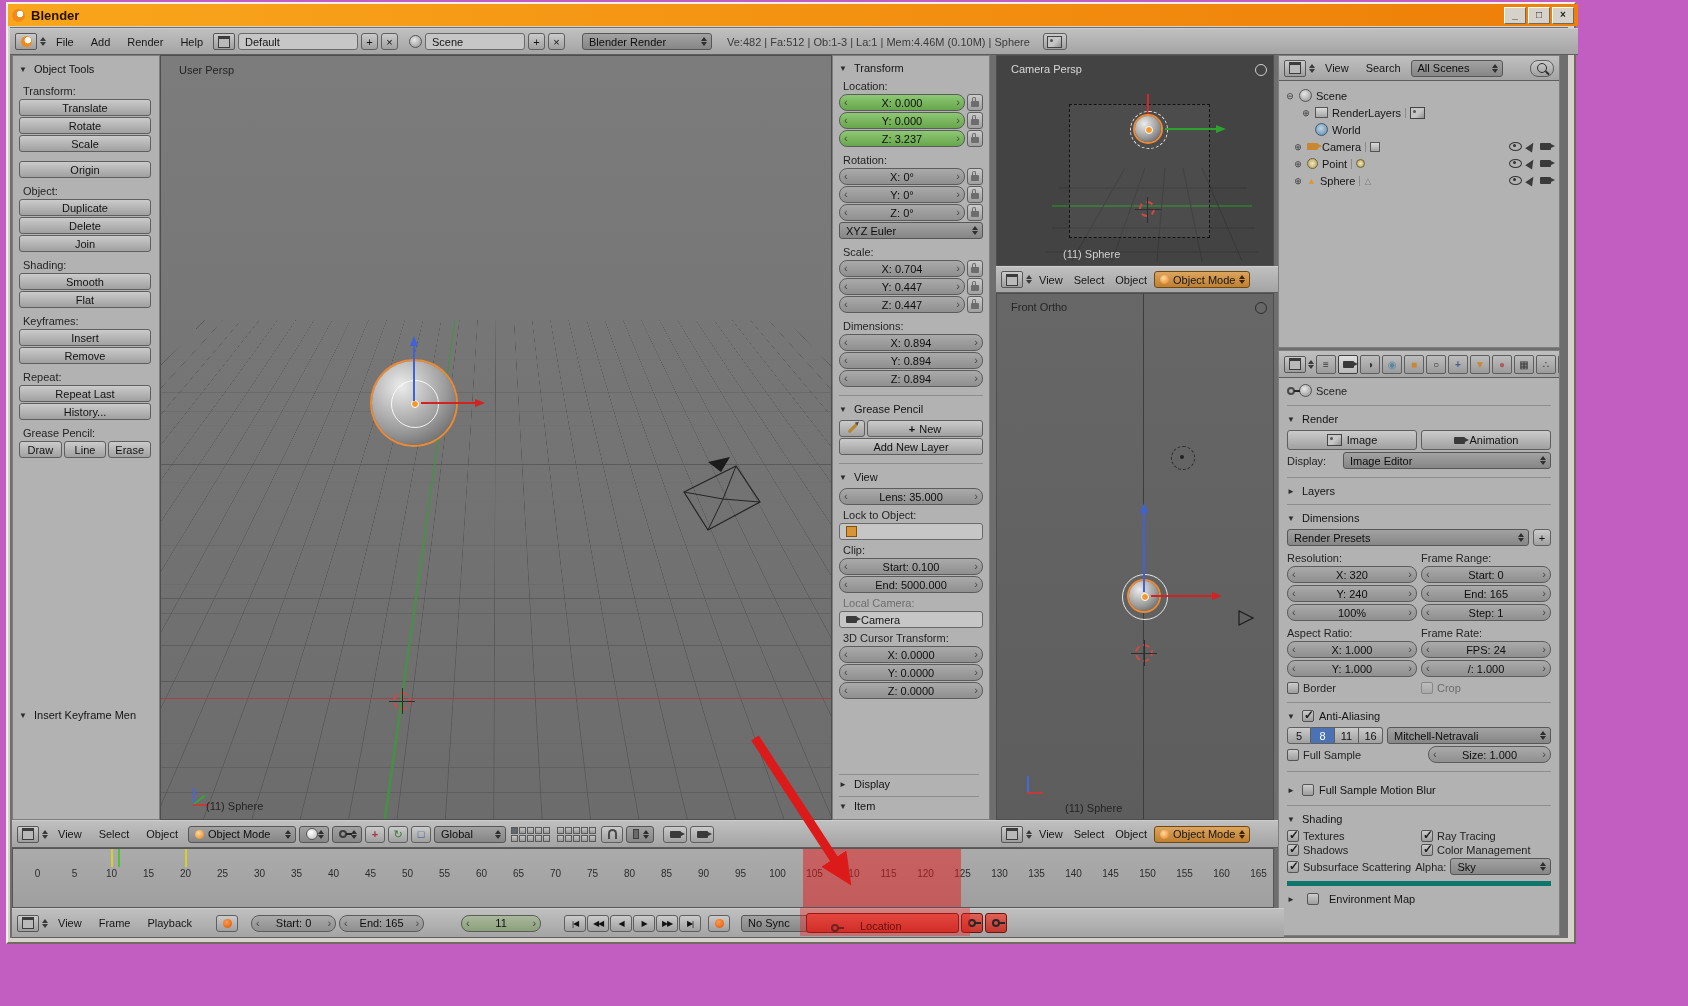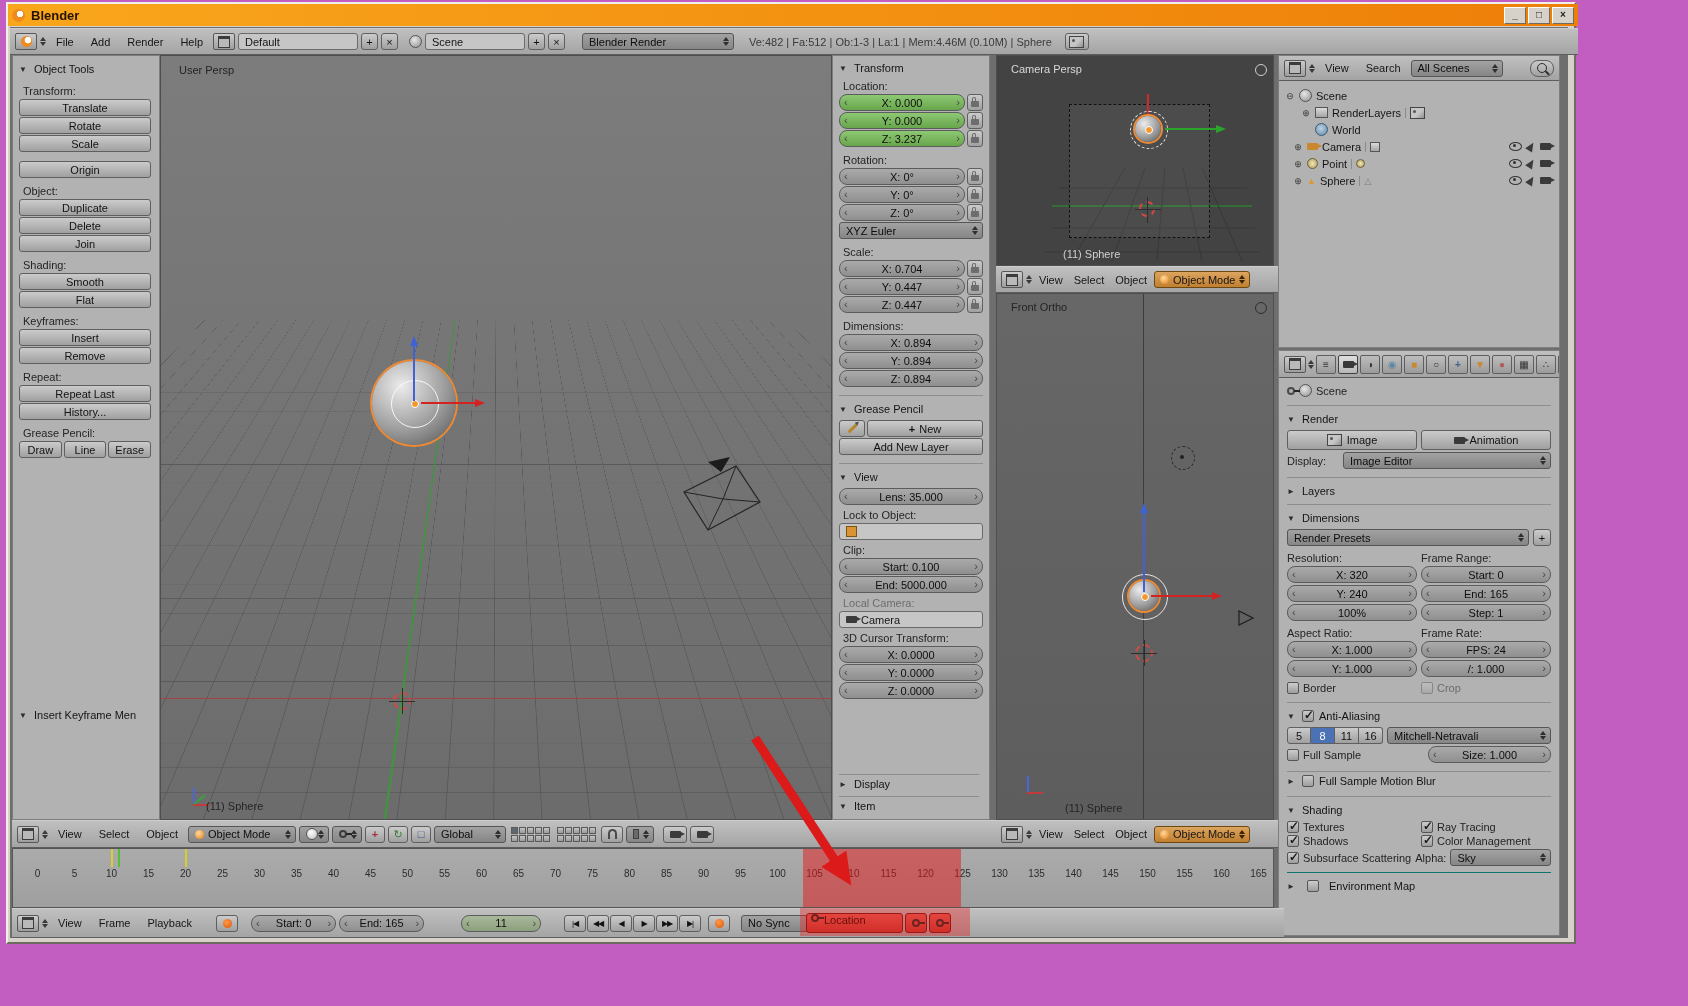--- a/index.html
+++ b/index.html
@@ -115,21 +115,21 @@
   
   .tl-ruler{background:linear-gradient(#ababab,#9f9f9f);border:1px solid #565656;box-sizing:border-box;overflow:hidden}
   .tl-num{display:inline-block;width:37px;text-align:center;font-size:10px;color:#2c2c2c}
   .tl-kf{position:absolute;top:0;width:2px;height:18px;background:#d8cf2a}
   .tl-cur{position:absolute;top:0;width:2px;height:18px;background:#53c131}
   .tl-highlight{position:absolute;top:0;height:100%;background:rgba(229,25,25,.5);z-index:5}
   .tlbtn{width:22px;height:17px;font-size:8px;letter-spacing:-1px;padding:0 2px}
   .recbtn{width:22px;height:17px}
   .recdot{width:9px;height:9px;border-radius:50%;background:radial-gradient(circle at 40% 35%,#ff9a4d,#dd5200)}
   .keying{position:absolute;display:flex;align-items:center;gap:2px;z-index:6}
-  .keying .kfield{background:linear-gradient(#e06055,#c23a30);border:1px solid #6d120c;border-radius:3px;height:18px;display:flex;align-items:flex-start;gap:5px;padding:0 4px;color:#1a0000}
+  .keying .kfield{background:linear-gradient(#e06055,#c23a30);border:1px solid #6d120c;border-radius:3px;height:18px;display:flex;align-items:flex-end;gap:21px;padding:0 24px;color:#1a0000}
   .keying .kbtn{background:linear-gradient(#e06055,#c23a30);border:1px solid #6d120c;border-radius:3px;width:20px;height:18px;display:flex;align-items:center;justify-content:center}
   .annot{position:absolute;z-index:60;pointer-events:none}
   .redwash{position:absolute;background:rgba(235,30,30,.38);z-index:55;pointer-events:none}
 </style>
 </head>
 <body>
 
 <div class="root">
 
   <div class="abs window" style="left:6px;top:2px;width:1566px;height:938px"></div>
@@ -156,21 +156,21 @@
     <span class="edicon">
         <i></i>
       </span>
     <span class="textfield" style="width:120px">Default</span>
     <span class="btn" style="width:17px">+</span>
     <span class="btn" style="width:17px">×</span>
     <span class="sceneic" style="margin-left:8px"></span>
     <span class="textfield" style="width:100px">Scene</span>
     <span class="btn" style="width:17px">+</span>
     <span class="btn" style="width:17px">×</span>
-    <span class="dd" style="width:152px;margin-left:14px">Blender Render</span>
+    <span class="dd" style="width:130px;margin-left:14px">Blender Render</span>
     <span class="label" style="margin-left:12px;color:#3a3a3a">Ve:482 | Fa:512 | Ob:1-3 | La:1 | Mem:4.46M (0.10M) | Sphere</span>
     <span class="btn" style="width:24px;margin-left:10px">
         <span class="imgicon"></span>
       </span>
   </div>
 
   <div class="abs" style="left:12px;top:55px;width:148px;height:765px;background:#b2b2b2;border:1px solid #7e7e7e;box-sizing:border-box">
     <div class="phdr open" style="margin:4px 6px 6px 6px">
         <span class="tri"></span>
         <span>Object Tools</span>
@@ -683,21 +683,21 @@
       <span class="btn seg on" style="width:24px;margin-left:-4px">8</span>
       <span class="btn seg" style="width:24px;margin-left:-4px">11</span>
       <span class="btn seg last" style="width:24px;margin-left:-4px">16</span>
       <span class="dd" style="flex:1">Mitchell-Netravali</span>
     </div>
     <div class="props-row">
       <span class="check"></span>
       <span class="label" style="flex:1">Full Sample</span>
       <span class="field" style="flex:1">Size: 1.000</span>
     </div>
-    <div class="phdr closed" style="margin:8px 8px 2px 8px;border-top:1px solid #8d8d8d;padding-top:0;gap:5px">
+    <div class="phdr closed" style="margin:8px 8px 2px 8px;border-top:1px solid #8d8d8d;padding-top:9px;gap:5px">
       <span class="tri"></span>
       <span class="check"></span>
       <span>Full Sample Motion Blur</span>
     </div>
     <div class="phdr open" style="margin:6px 8px 2px 8px;border-top:1px solid #8d8d8d;padding-top:4px">
         <span class="tri"></span>
         <span>Shading</span>
       </div>
     <div class="props-row">
       <span class="check on"></span>
@@ -710,21 +710,21 @@
       <span class="label" style="flex:1">Shadows</span>
       <span class="check on"></span>
       <span class="label" style="flex:1">Color Management</span>
     </div>
     <div class="props-row">
       <span class="check on"></span>
       <span class="label" style="flex:1.35">Subsurface Scattering</span>
       <span class="label">Alpha:</span>
       <span class="dd" style="flex:1">Sky</span>
     </div>
-    <div class="phdr closed" style="margin:6px 8px 2px 8px;border-top:1px solid #0f766e;padding-top:4px;gap:10px">
+    <div class="phdr closed" style="margin:6px 8px 2px 8px;border-top:5px solid #0f766e;padding-top:4px;gap:10px">
       <span class="tri"></span>
       <span class="check"></span>
       <span>Environment Map</span>
     </div>
   </div>
 
   <div class="abs tl-ruler" style="left:12px;top:848px;width:1262px;height:60px">
     <div class="tl-kf" style="left:98px"></div>
     <div class="tl-kf" style="left:172px"></div>
     <div class="tl-cur" style="left:105px"></div>

